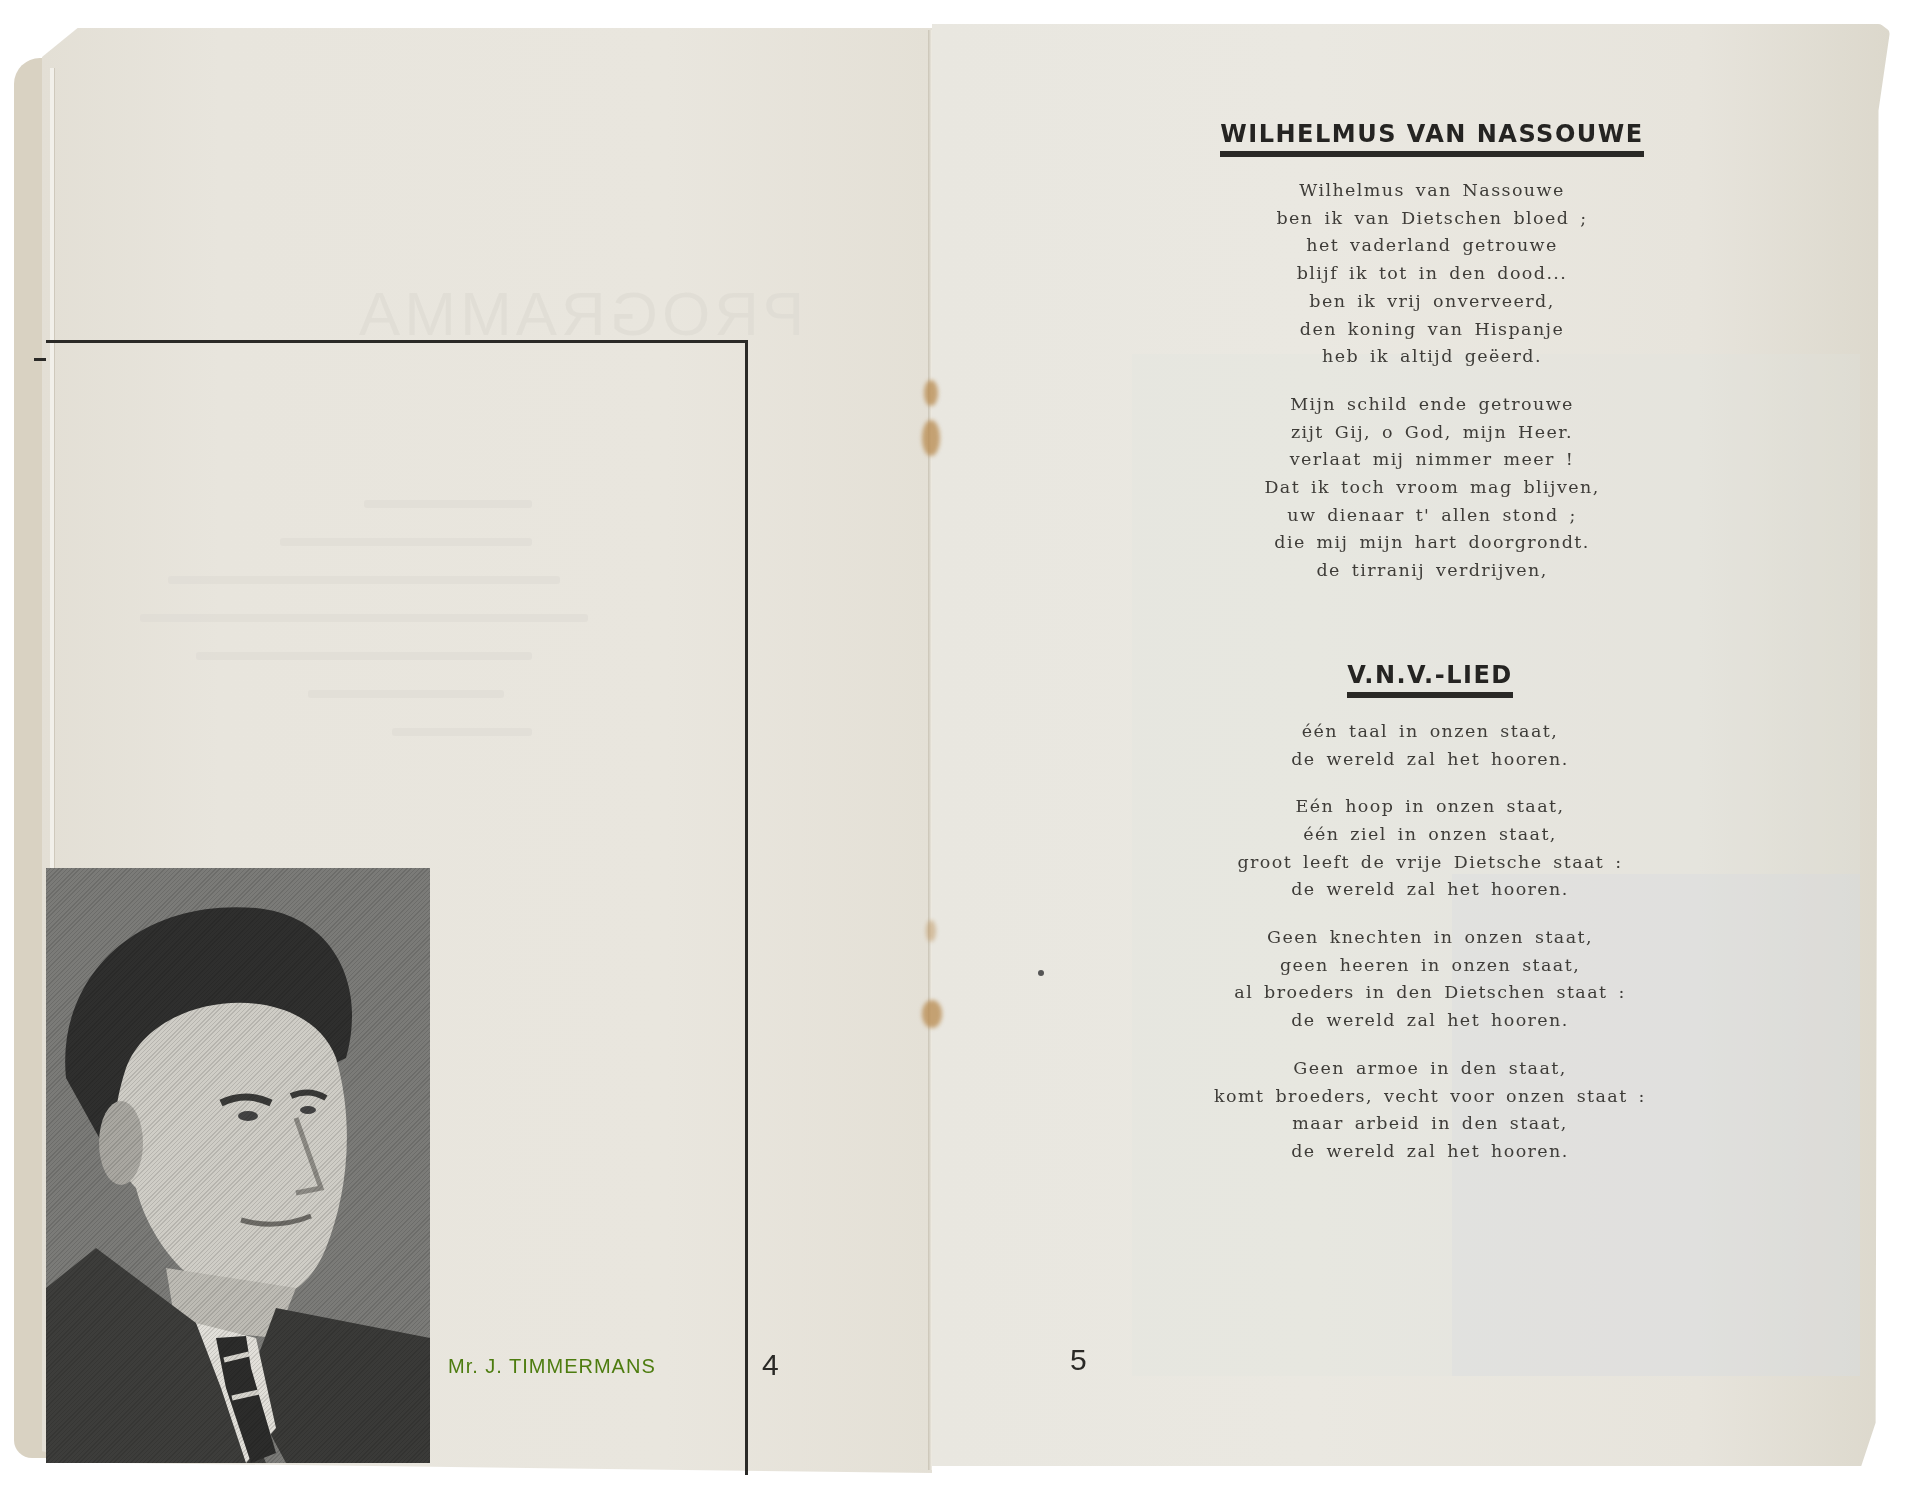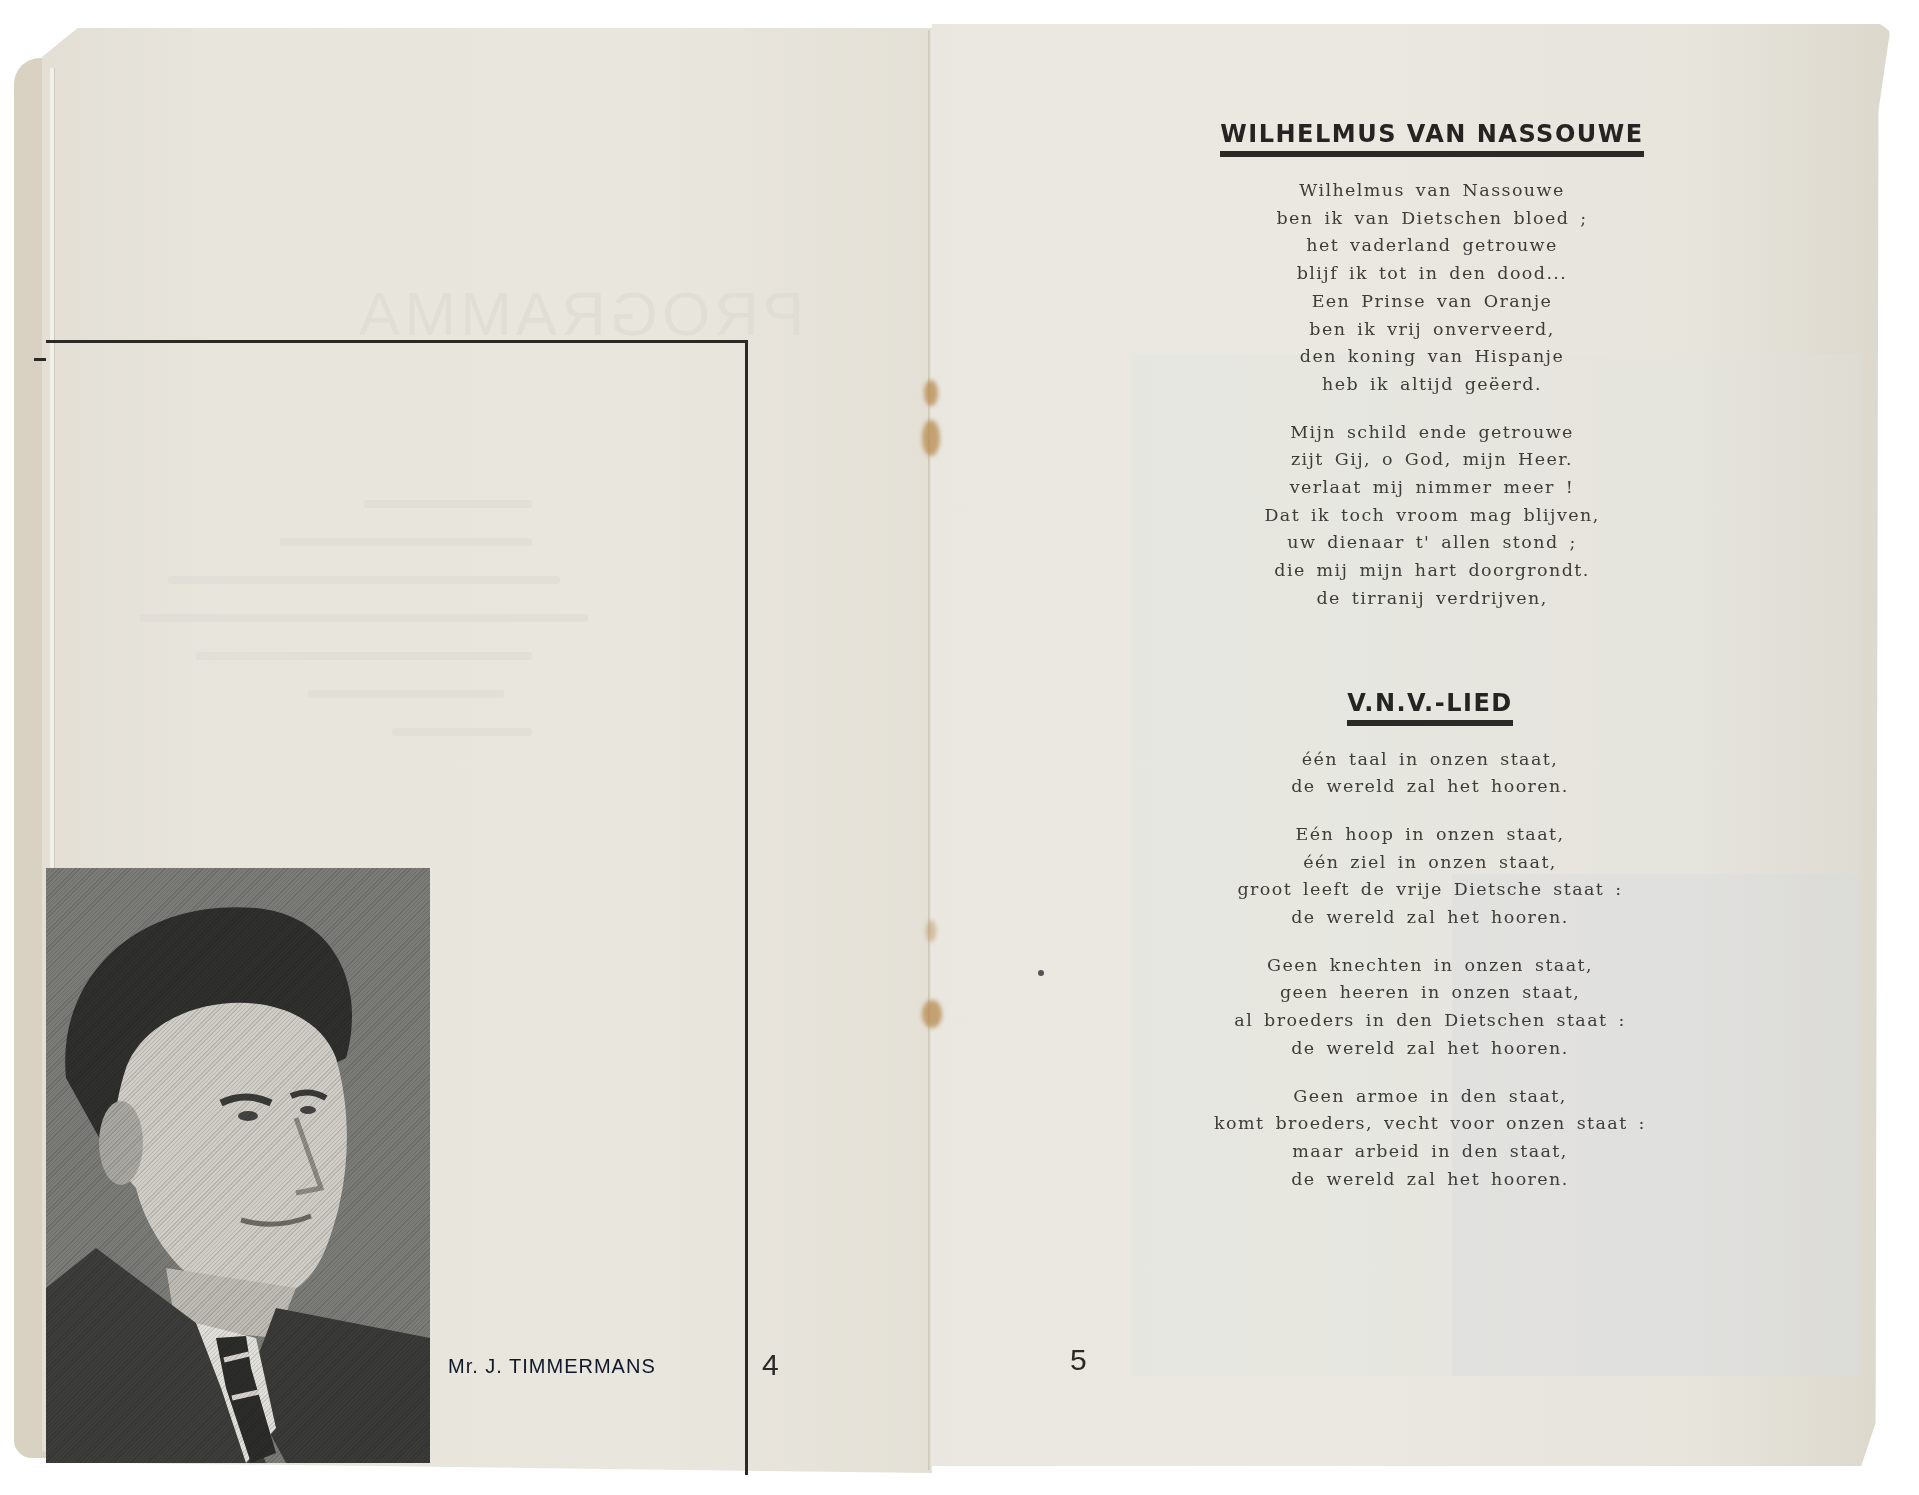--- a/index.html
+++ b/index.html
@@ -67,21 +67,21 @@
     }
     .portrait::after {
       content: ""; position: absolute; inset: 0;
       background: repeating-linear-gradient(135deg, rgba(0,0,0,.12) 0 1px, rgba(255,255,255,0) 1px 3px);
     }
     .portrait svg { position: absolute; inset: 0; }
     .caption {
       position: absolute; left: 448px; top: 1355px;
       font-family: "Liberation Sans", sans-serif;
       font-size: 20px; letter-spacing: 1px;
-      color: #0f172a;
+      color: #4d7c0f;
     }
     .pageno-left {
       position: absolute; left: 762px; top: 1348px;
       font-family: "Liberation Sans", sans-serif;
       font-size: 30px; color: #2a2926;
     }
 
     
     .spine {
       position: absolute; left: 928px; top: 30px; width: 4px; height: 1440px;
@@ -205,21 +205,20 @@
   <div class="dot"></div>
 
   <div class="content">
     <div class="song">
       <div class="heading">WILHELMUS VAN NASSOUWE</div>
       <div class="stanza">
         <div class="line">Wilhelmus van Nassouwe</div>
         <div class="line">ben ik van Dietschen bloed ;</div>
         <div class="line">het vaderland getrouwe</div>
         <div class="line">blijf ik tot in den dood...</div>
-        <div class="line">Een Prinse van Oranje</div>
         <div class="line">ben ik vrij onverveerd,</div>
         <div class="line">den koning van Hispanje</div>
         <div class="line">heb ik altijd geëerd.</div>
       </div>
       <div class="stanza">
         <div class="line">Mijn schild ende getrouwe</div>
         <div class="line">zijt Gij, o God, mijn Heer.</div>
         <div class="line">verlaat mij nimmer meer !</div>
         <div class="line">Dat ik toch vroom mag blijven,</div>
         <div class="line">uw dienaar t' allen stond ;</div>

